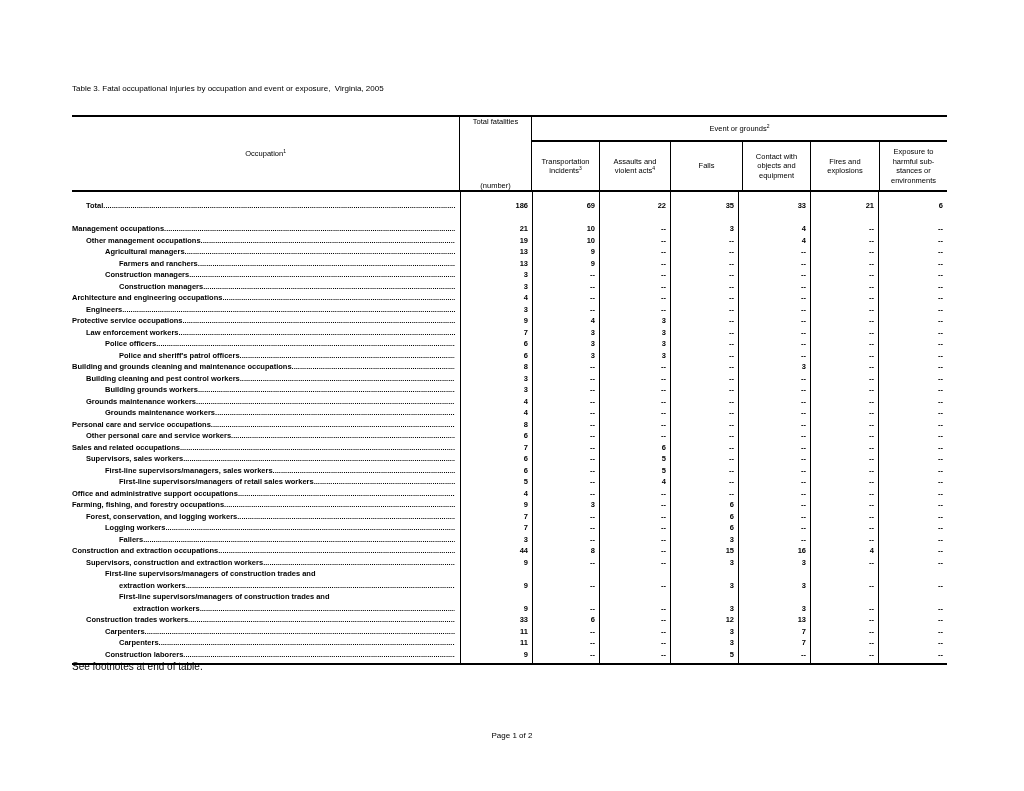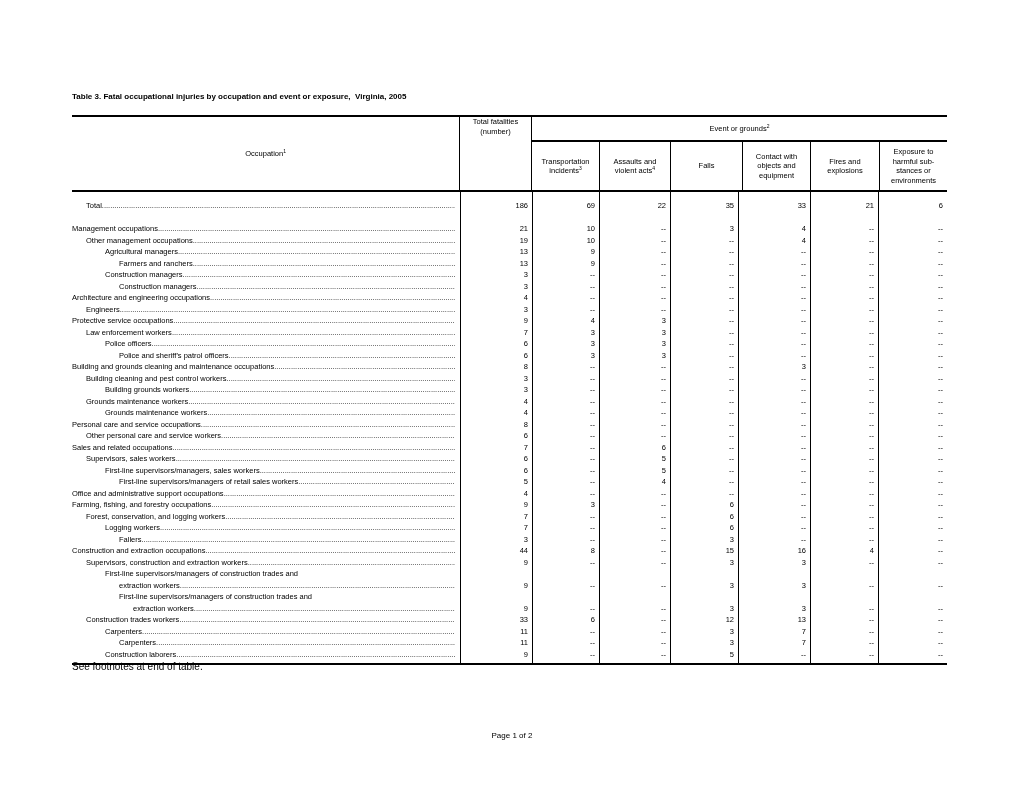--- a/index.html
+++ b/index.html
@@ -2,56 +2,56 @@
 <html><head>
 <meta charset="utf-8">
 <style>
   * { margin:0; padding:0; box-sizing:border-box; }
   html,body { background:#ffffff; }
   .page {
     position:relative; width:1024px; height:791px; background:#ffffff;
     font-family:"Liberation Sans", sans-serif; color:#000;
   }
   .title {
-    position:absolute; left:72px; top:92px;
-    font-size:8px; font-weight:bold; white-space:pre-wrap;
+    position:absolute; left:72px; top:84px;
+    font-size:8px; font-weight:normal; white-space:pre-wrap;
   }
   .tbl {
     position:absolute; left:72px; top:115px; width:875px;
     border-top:2px solid #000;
   }
   
   .thead { display:flex; height:75px; border-bottom:2px solid #000; }
   .th-occ {
     width:388px; display:flex; align-items:center; justify-content:center;
     font-size:7.5px;
   }
   .th-total {
     width:72px; border-left:1px solid #000;
-    display:flex; flex-direction:column; align-items:center; justify-content:flex-start;
+    display:flex; flex-direction:column; align-items:center; justify-content:space-between;
     font-size:7.5px; line-height:9.5px; text-align:center;
   }
   .th-event-group { flex:1; border-left:1px solid #000; display:flex; flex-direction:column; }
   .th-event-label {
     height:25px; display:flex; align-items:center; justify-content:center;
     font-size:7.5px; border-bottom:2px solid #000;
   }
   .th-subrow { flex:1; display:flex; }
   .th-sub {
     display:flex; align-items:center; justify-content:center; text-align:center;
     font-size:7.5px; line-height:9.5px; padding:1px 2px;
   }
   .th-sub + .th-sub { border-left:1px solid #000; }
   .w0{width:72px;} .w1{width:67px;} .w2{width:71px;} .w3{width:68px;}
   .w4{width:72px;} .w5{width:68px;} .w6{width:69px;}
   sup { font-size:5px; vertical-align:super; line-height:0; }
   
   .tbody {
     position:relative; border-bottom:2px solid #000;
-    padding-top:8px; padding-bottom:3px; font-size:7.5px;
+    padding-top:8px; padding-bottom:3px; font-size:7.5px;font-weight:bold;
   }
   .vline { position:absolute; top:0; bottom:0; width:1px; background:#000; }
   .trow { display:flex; height:11.5px; line-height:11.5px; white-space:nowrap; }
   .spacer { height:11.5px; }
   .lab {
     width:388px; display:flex; align-items:baseline;
     overflow:hidden; padding-right:5px;
   }
   .ind0{padding-left:0;} .ind1{padding-left:14px;} .ind2{padding-left:33px;}
   .ind3{padding-left:47px;} .ind4{padding-left:61px;}

